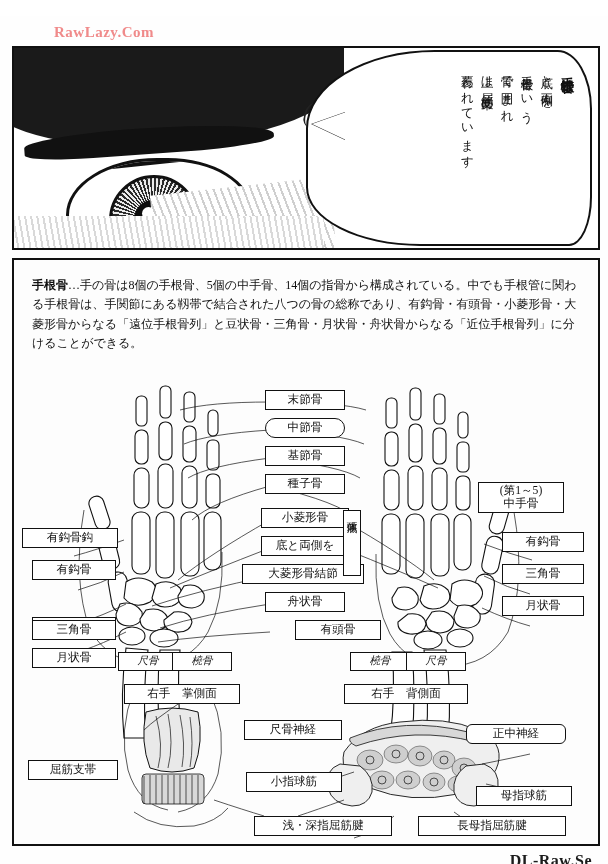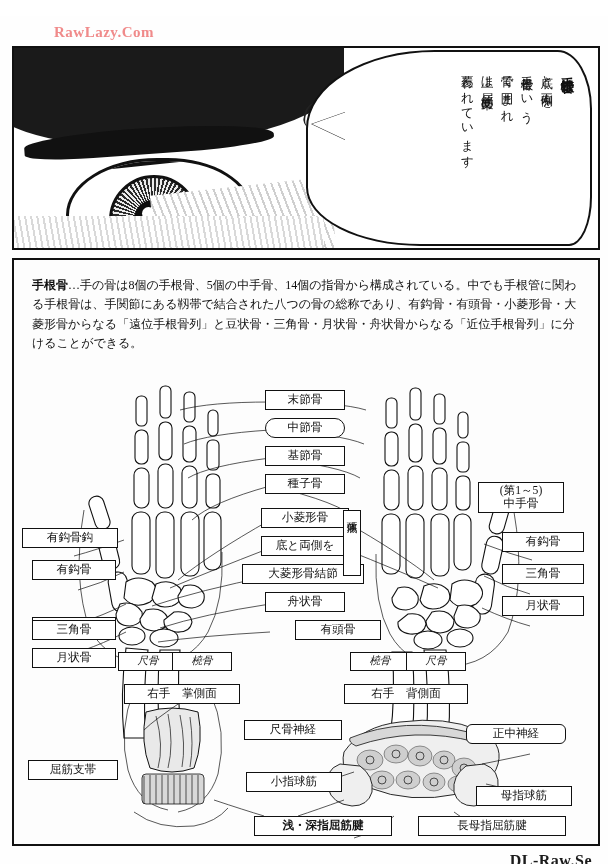--- a/index.html
+++ b/index.html
@@ -512,18 +512,18 @@
       <div class="lb small" style="left:392px; top:292px; width:48px;">尺骨</div>
 
       <div class="lb" style="left:330px; top:324px; width:112px;">右手　背側面</div>
       <div class="lb" style="left:110px; top:324px; width:104px;">右手　掌側面</div>
 
       <div class="lb" style="left:14px; top:400px; width:78px;">屈筋支帯</div>
       <div class="lb" style="left:230px; top:360px; width:86px;">尺骨神経</div>
       <div class="lb" style="left:452px; top:364px; width:88px;border-radius:6px;">正中神経</div>
       <div class="lb" style="left:232px; top:412px; width:84px;">小指球筋</div>
       <div class="lb" style="left:462px; top:412px; width:84px;margin-top:14px;">母指球筋</div>
-      <div class="lb" style="left:240px; top:456px; width:126px;font-weight:bold;">浅・深指屈筋腱</div>
+      <div class="lb" style="left:240px; top:456px; width:126px;">浅・深指屈筋腱</div>
       <div class="lb" style="left:404px; top:456px; width:136px;">長母指屈筋腱</div>
 
     </div>
   </div>
 </div>
 
 </body></html>

